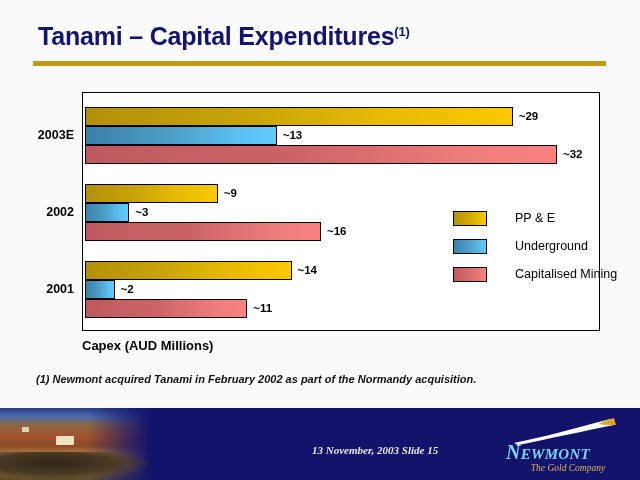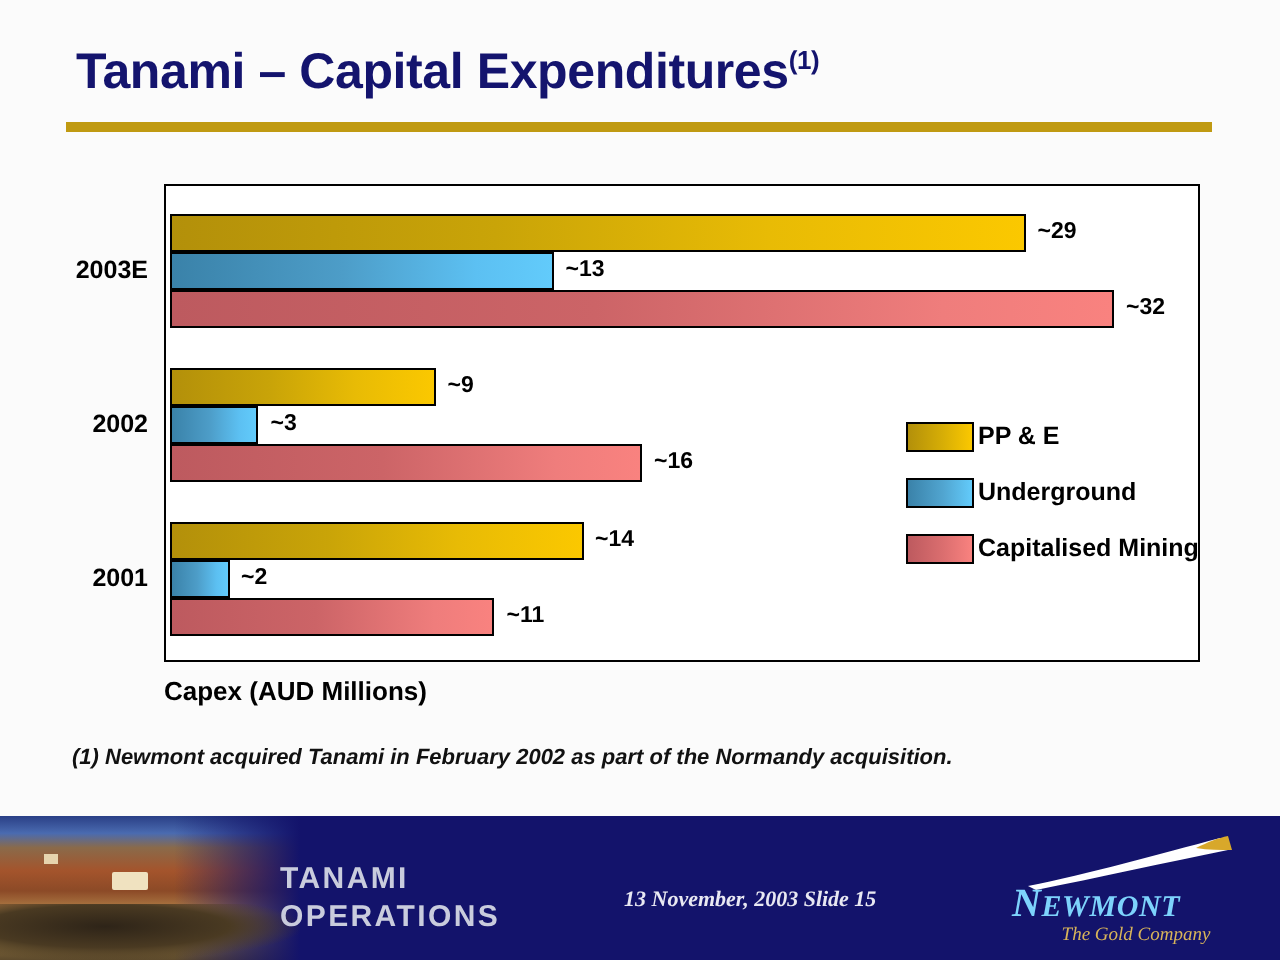--- a/index.html
+++ b/index.html
@@ -45,21 +45,21 @@
   #legend{position:absolute;left:453px;top:208px;}
   .legend-row{position:relative;height:28px;}
   .legend-swatch{
     position:absolute;left:0;top:3px;width:34px;height:15px;
     border:1px solid #000;box-sizing:border-box;
   }
   .legend-swatch.ppe{background:linear-gradient(to right,#b3900a 0%,#d7ae06 55%,#fbc800 100%);}
   .legend-swatch.ug{background:linear-gradient(to right,#3a82a9 0%,#51a5d0 55%,#62cbfb 100%);}
   .legend-swatch.cap{background:linear-gradient(to right,#bd5a5f 0%,#db6e6f 55%,#f9827f 100%);}
   .legend-text{
-    position:absolute;left:36px;top:0;font-size:12.5px;font-weight:bold;
+    position:absolute;left:62px;top:0;font-size:12.5px;font-weight:normal;
     color:#000;white-space:nowrap;line-height:21px;text-align:center;
   }
   
   #axis-title{
     position:absolute;left:82px;top:338px;width:518px;
     font-size:13px;font-weight:bold;color:#000;
   }
   #footnote{
     position:absolute;left:36px;top:373px;
     font-size:11px;font-style:italic;font-weight:bold;color:#111;
@@ -165,24 +165,20 @@
 
 <div id="axis-title">Capex (AUD Millions)</div>
 <div id="footnote">(1)  Newmont acquired Tanami in February 2002 as part of the Normandy acquisition.</div>
 
 <div id="footer">
   <div id="footer-photo">
     <div class="truck"></div>
     <div class="truck2"></div>
     <div class="ridge"></div>
   </div>
-  <div id="brand-tanami">
-    <div>TANAMI</div>
-    <div>OPERATIONS</div>
-  </div>
   <div id="footer-date">13 November, 2003   Slide 15</div>
   <div id="newmont-logo">
     <svg width="124" height="30" viewBox="0 0 124 30" style="position:absolute;left:0;top:-2px;">
       <path d="M8 27 C 38 21, 74 11, 104 3 L 108 9 C 78 15, 42 23, 12 29 Z" fill="#ffffff"></path>
       <path d="M92 8 C 98 5, 103 3, 108 2 L 110 9 C 104 9, 98 9, 92 8 Z" fill="#d8a82a"></path>
     </svg>
     <div id="newmont-word"><span>N</span><span class="small">EWMONT</span></div>
     <div id="newmont-tag">The Gold Company</div>
   </div>
 </div>

